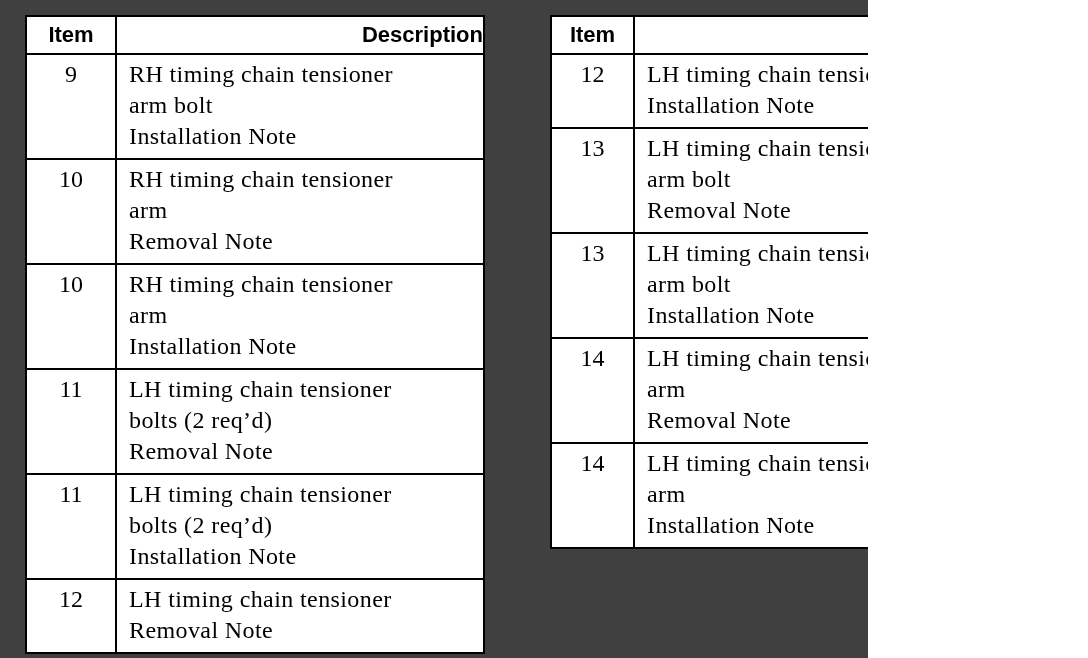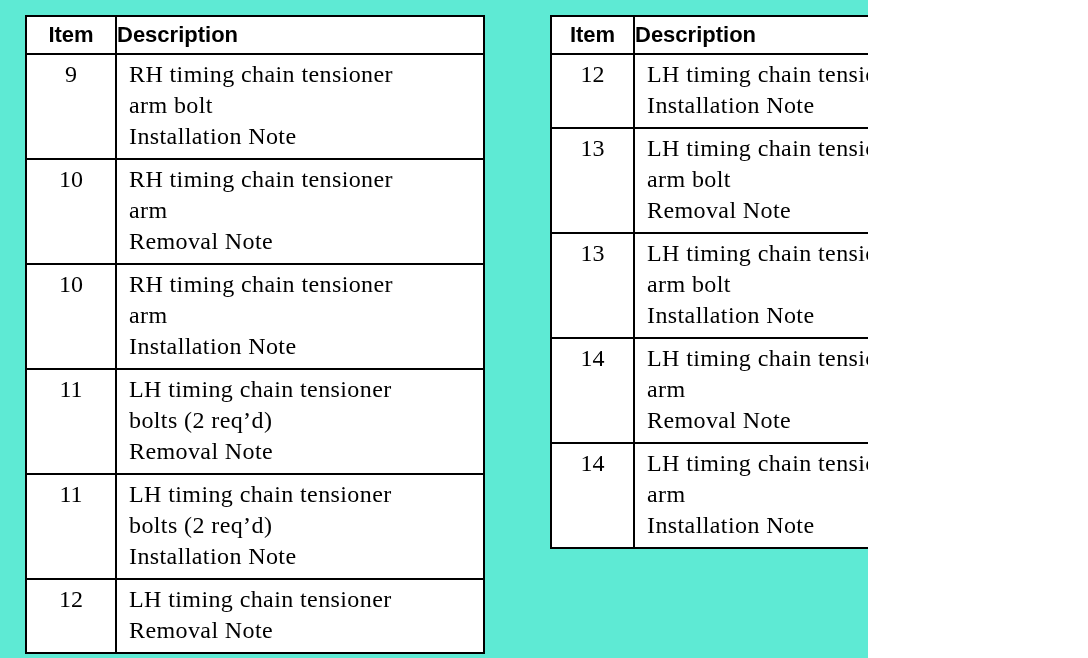--- a/index.html
+++ b/index.html
@@ -4,21 +4,21 @@
 <style>
   html, body {
     margin: 0;
     padding: 0;
     background: #ffffff;
   }
   .page {
     position: relative;
     width: 868px;
     height: 658px;
-    background: #5eead4;
+    background: #404040;
     overflow: hidden;
   }
   table.parts-table {
     position: absolute;
     border-collapse: collapse;
     table-layout: fixed;
     background: #ffffff;
   }
   table.parts-table.left-table {
     left: 25px;
@@ -41,21 +41,21 @@
   }
   table.parts-table th {
     font-family: "Liberation Sans", sans-serif;
     font-weight: bold;
     font-size: 22px;
     height: 36px;
     vertical-align: middle;
     padding: 0;
   }
   th.header-item { text-align: center; }
-  th.header-desc { text-align: left; padding-left: 12px; }
+  th.header-desc { text-align: right; padding-left: 12px; }
 
   td.cell-item {
     font-family: "Liberation Serif", serif;
     font-size: 24px;
     line-height: 31px;
     text-align: center;
     padding-top: 4px;
   }
   td.cell-desc {
     font-family: "Liberation Serif", serif;

